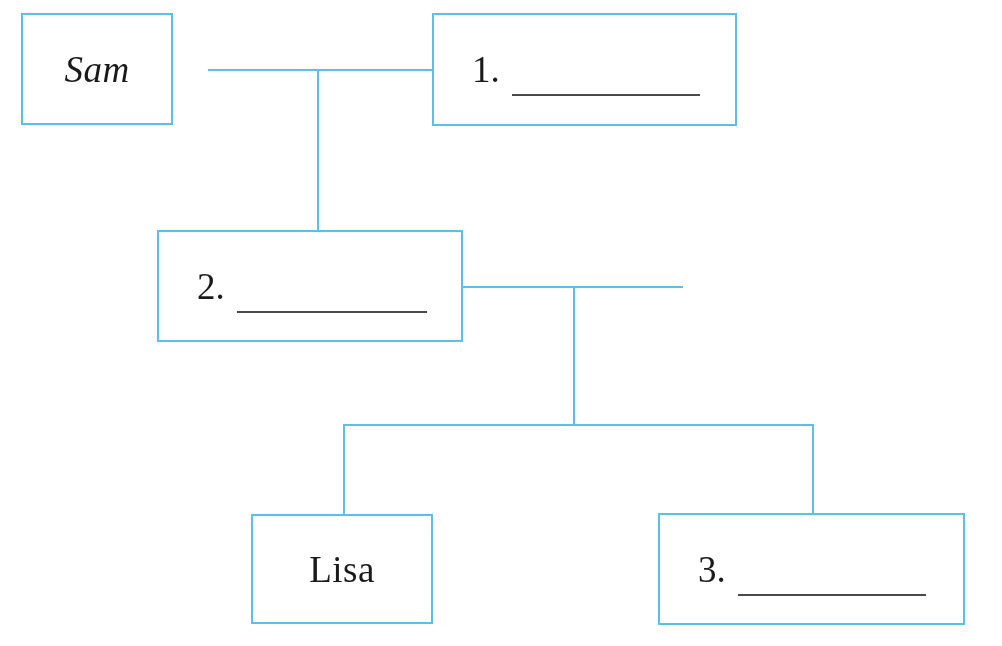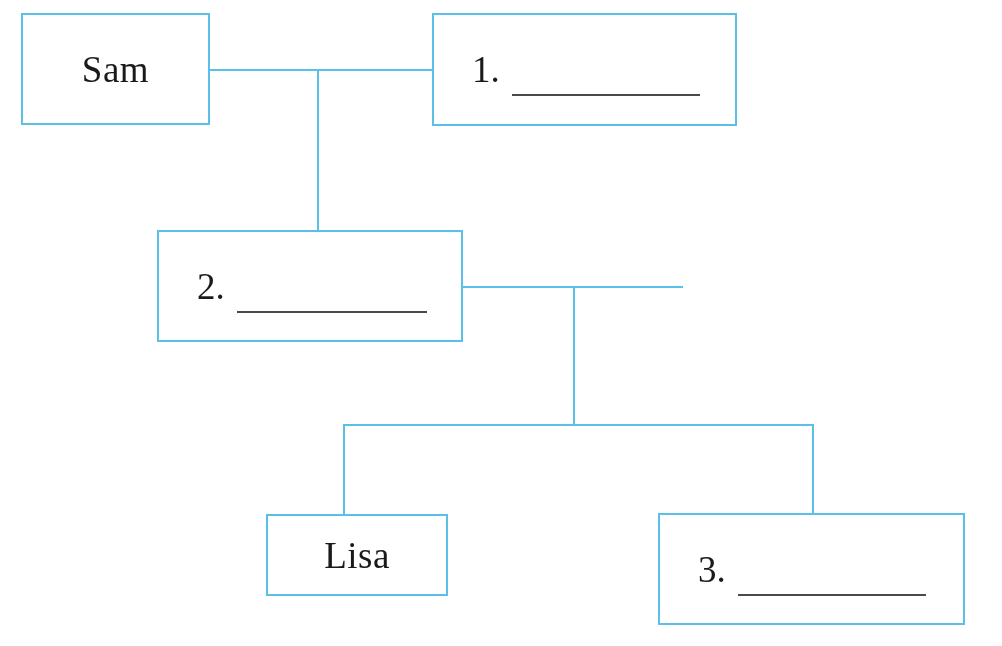--- a/index.html
+++ b/index.html
@@ -83,40 +83,40 @@
   <div class="conn h" style="left:208px; top:69px; width:226px;"></div>
   <div class="conn v" style="left:317px; top:69px; height:163px;"></div>
 
   <div class="conn h" style="left:461px; top:286px; width:222px;"></div>
   <div class="conn v" style="left:573px; top:286px; height:140px;"></div>
 
   <div class="conn h" style="left:343px; top:424px; width:471px;"></div>
   <div class="conn v" style="left:343px; top:424px; height:92px;"></div>
   <div class="conn v" style="left:812px; top:424px; height:91px;"></div>
 
-  <div class="node named" style="left:21px; top:13px; width:189px; height:112px;">
+  <div class="node named" style="left:21px; top:13px; width:152px; height:112px;font-style:italic;">
     <span class="node-name">Sam</span>
   </div>
 
   <div class="node blank" style="left:432px; top:13px; width:305px; height:113px;">
     <span class="blank-row">
       <span class="blank-number">1.</span>
       <span class="blank-rule w1"></span>
     </span>
   </div>
 
   <div class="node blank" style="left:157px; top:230px; width:306px; height:112px;">
     <span class="blank-row">
       <span class="blank-number">2.</span>
       <span class="blank-rule w2"></span>
     </span>
   </div>
 
 
-  <div class="node named" style="left:266px; top:514px; width:182px; height:82px;">
+  <div class="node named" style="left:251px; top:514px; width:182px; height:110px;">
     <span class="node-name">Lisa</span>
   </div>
 
   <div class="node blank" style="left:658px; top:513px; width:307px; height:112px;">
     <span class="blank-row">
       <span class="blank-number">3.</span>
       <span class="blank-rule w3"></span>
     </span>
   </div>
 

